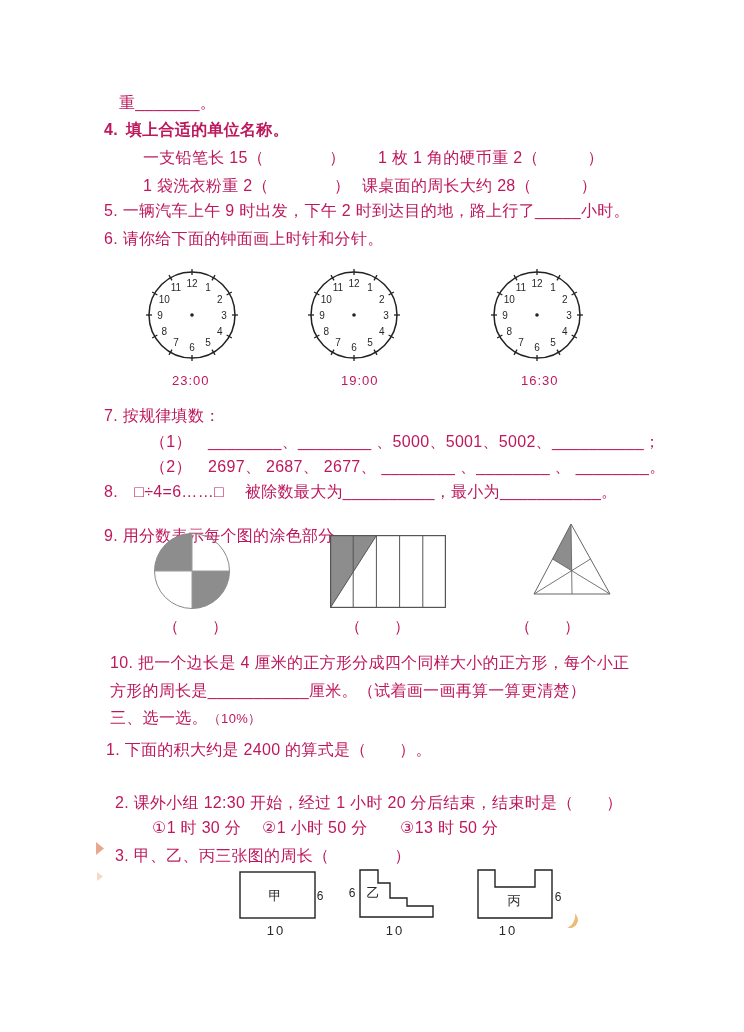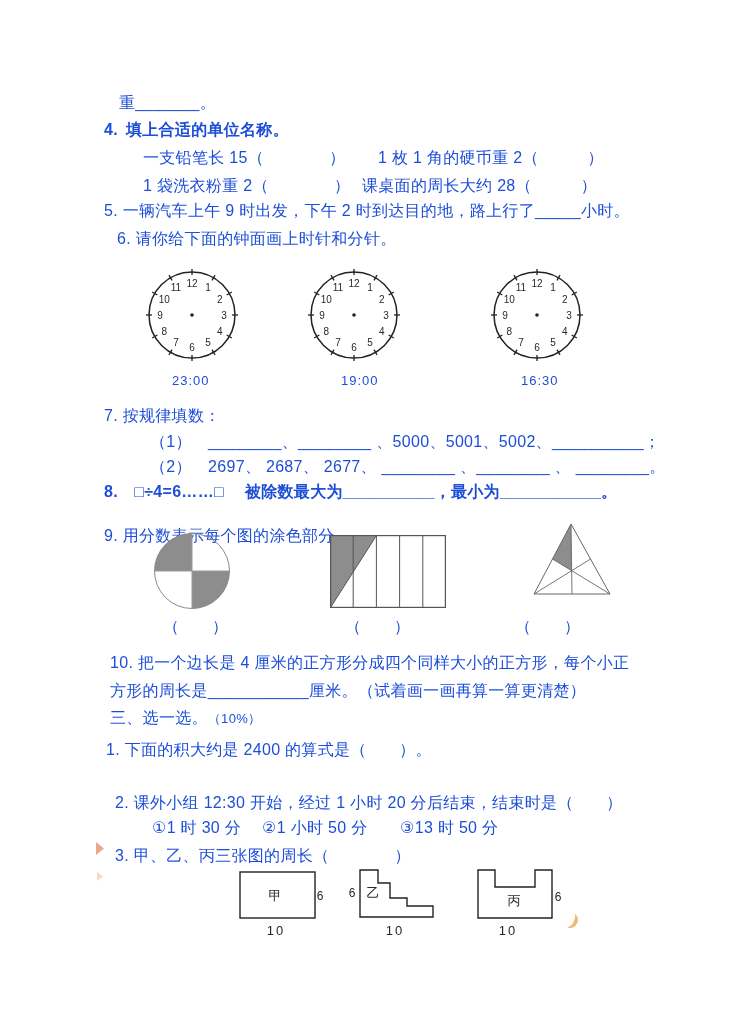--- a/index.html
+++ b/index.html
@@ -1,20 +1,20 @@
 <!DOCTYPE html>
 <html><head>
 <meta charset="utf-8">
 <style>
   html,body{margin:0;padding:0;background:#e9e9e9;}
   .page{
     position:relative;width:744px;height:1032px;margin:0 auto;
     background:#ffffff;overflow:hidden;
     font-family:"Liberation Sans","DejaVu Sans",sans-serif;
-    color:#1d4ed8;
+    color:#be185d;
   }
   .t{position:absolute;white-space:nowrap;font-size:16px;line-height:19px;letter-spacing:0.3px;}
   .bold{font-weight:bold;}
   .small{font-size:13px;margin-top:44px;}
   .clock-label{font-size:13px;letter-spacing:1px;}
   svg{position:absolute;overflow:visible;}
   svg text{font-family:"Liberation Sans","DejaVu Sans",sans-serif;fill:#282828;}
   .artifact{position:absolute;}
   .a1{width:8px;height:13px;background:#e3997a;clip-path:polygon(0 0,100% 50%,0 100%);opacity:.85;}
   .a2{width:6px;height:9px;background:#f0c9b4;clip-path:polygon(0 0,100% 50%,0 100%);opacity:.7;}
@@ -28,21 +28,21 @@
   <div class="t" style="top:93px;left:119px;">重_______。</div>
 
   <div class="t" style="top:120px;left:104px;"><span class="bold">4.</span><span class="bold" style="margin-left:8px;font-family:Liberation Mono, monospace;">填上合适的单位名称。</span></div>
 
   <div class="t" style="top:148px;left:143px;">一支铅笔长 15（　　　　）</div>
   <div class="t" style="top:148px;left:378px;">1 枚 1 角的硬币重 2（　　　）</div>
   <div class="t" style="top:176px;left:143px;">1 袋洗衣粉重 2（　　　　）</div>
   <div class="t" style="top:176px;left:362px;">课桌面的周长大约 28（　　　）</div>
 
   <div class="t" style="top:201px;left:104px;">5. 一辆汽车上午 9 时出发，下午 2 时到达目的地，路上行了_____小时。</div>
-  <div class="t" style="top:229px;left:117px;">6. 请你给下面的钟面画上时针和分针。</div>
+  <div class="t" style="top:229px;left:104px;">6. 请你给下面的钟面画上时针和分针。</div>
 
   <svg class="clock" width="96" height="96" style="left:144px;top:267px;">
       <circle cx="48" cy="48" r="43" fill="none" stroke="#222" stroke-width="1.5"></circle>
       <line x1="48" y1="8" x2="48" y2="2" stroke="#222" stroke-width="1.3"></line>
       <text x="48" y="19.5" text-anchor="middle" font-size="10">12</text>
       <line x1="68" y1="13.358983848622458" x2="71" y2="8.162831425915826" stroke="#222" stroke-width="1.3"></line>
       <text x="64" y="23.787187078897965" text-anchor="middle" font-size="10">1</text>
       <line x1="82.64101615137756" y1="28.000000000000004" x2="87.83716857408419" y2="25.000000000000004" stroke="#222" stroke-width="1.3"></line>
       <text x="75.71281292110204" y="35.5" text-anchor="middle" font-size="10">2</text>
       <line x1="88" y1="48" x2="94" y2="48" stroke="#222" stroke-width="1.3"></line>
@@ -123,21 +123,21 @@
     </svg>
 
   <div class="t clock-label" style="top:371px;left:172px;">23:00</div>
   <div class="t clock-label" style="top:371px;left:341px;">19:00</div>
   <div class="t clock-label" style="top:371px;left:521px;">16:30</div>
 
   <div class="t" style="top:406px;left:104px;">7. 按规律填数：</div>
   <div class="t" style="top:432px;left:150px;">（1）　________、________ 、5000、5001、5002、__________；</div>
   <div class="t" style="top:457px;left:150px;">（2）　2697、 2687、 2677、 ________ 、________ 、 ________。</div>
 
-  <div class="t" style="top:482px;left:104px;font-weight:bold;">8.　□÷4=6……□　 被除数最大为__________，最小为___________。</div>
+  <div class="t" style="top:482px;left:104px;">8.　□÷4=6……□　 被除数最大为__________，最小为___________。</div>
 
   <div class="t" style="top:526px;left:104px;">9. 用分数表示每个图的涂色部分</div>
 
   <svg width="78" height="78" style="left:153px;top:532px;">
     <path d="M39,39 L39,1.5 A37.5,37.5 0 0 0 1.5,39 Z" fill="#8d8d8d"></path>
     <path d="M39,39 L76.5,39 A37.5,37.5 0 0 1 39,76.5 Z" fill="#8d8d8d"></path>
     <circle cx="39" cy="39" r="37.5" fill="none" stroke="#8a8a8a" stroke-width="1"></circle>
     <line x1="39" y1="1.5" x2="39" y2="76.5" stroke="#9a9a9a" stroke-width="1"></line>
     <line x1="1.5" y1="39" x2="76.5" y2="39" stroke="#9a9a9a" stroke-width="1"></line>
   </svg>

